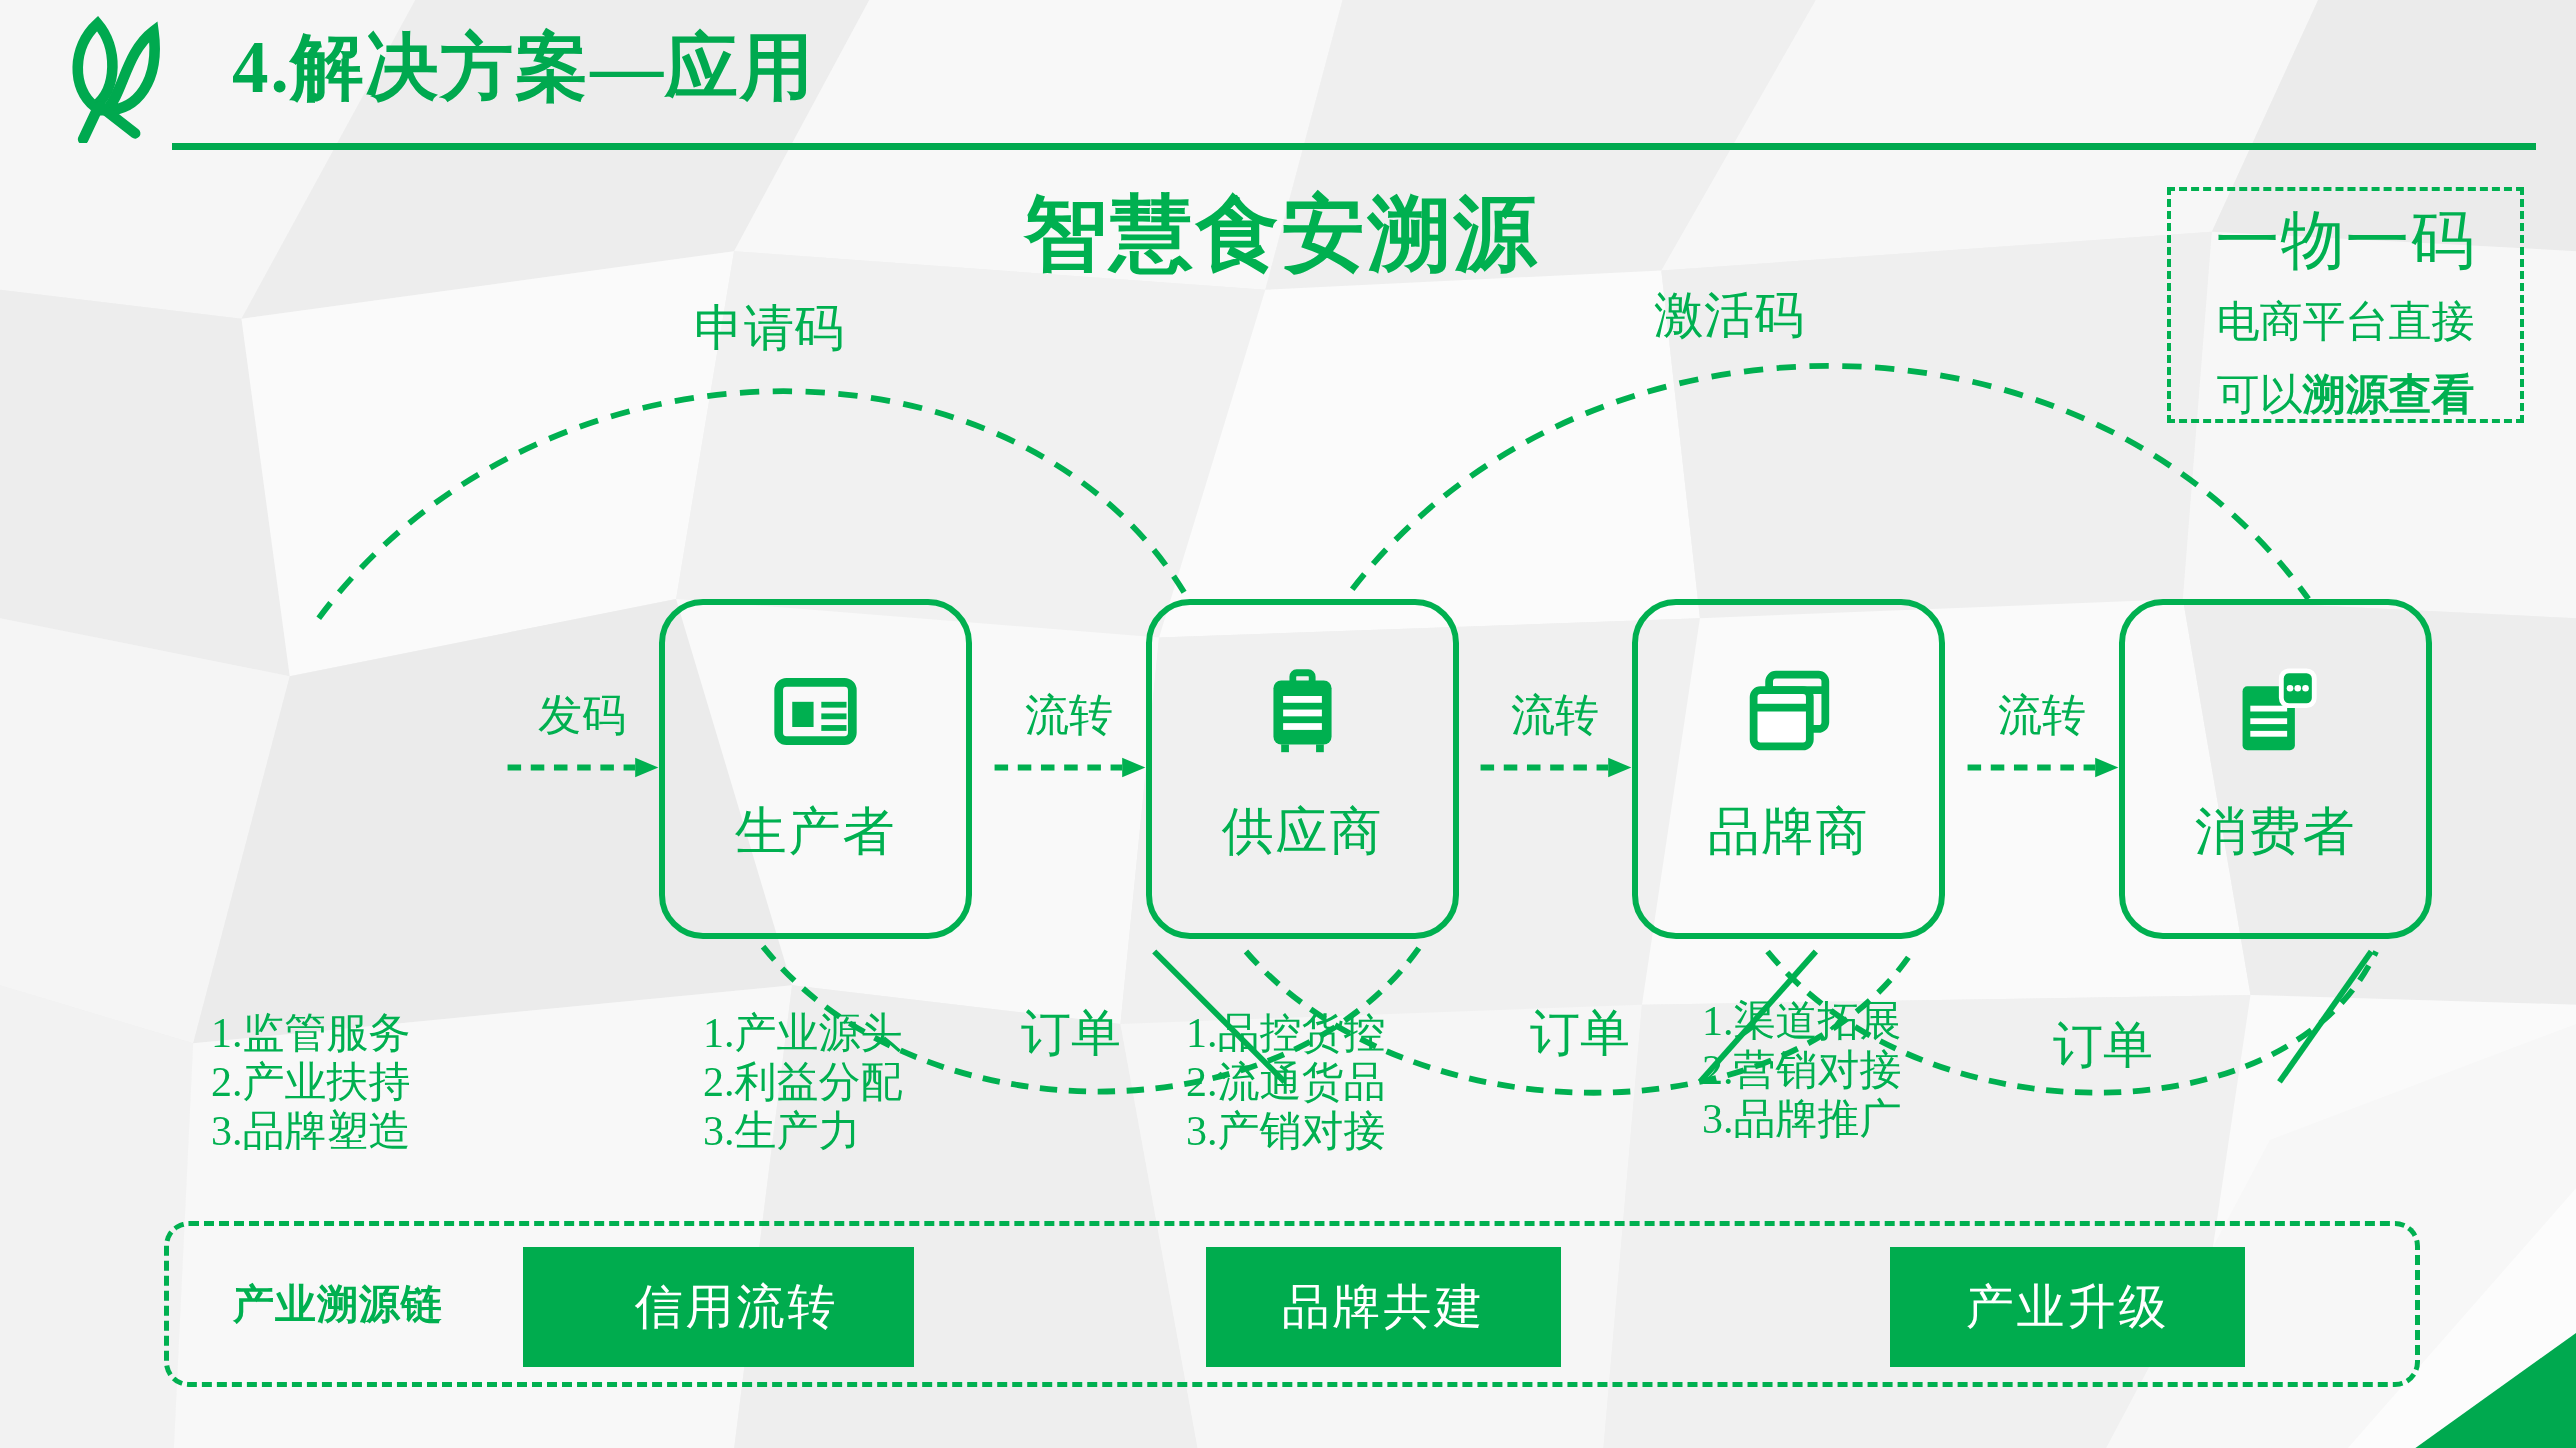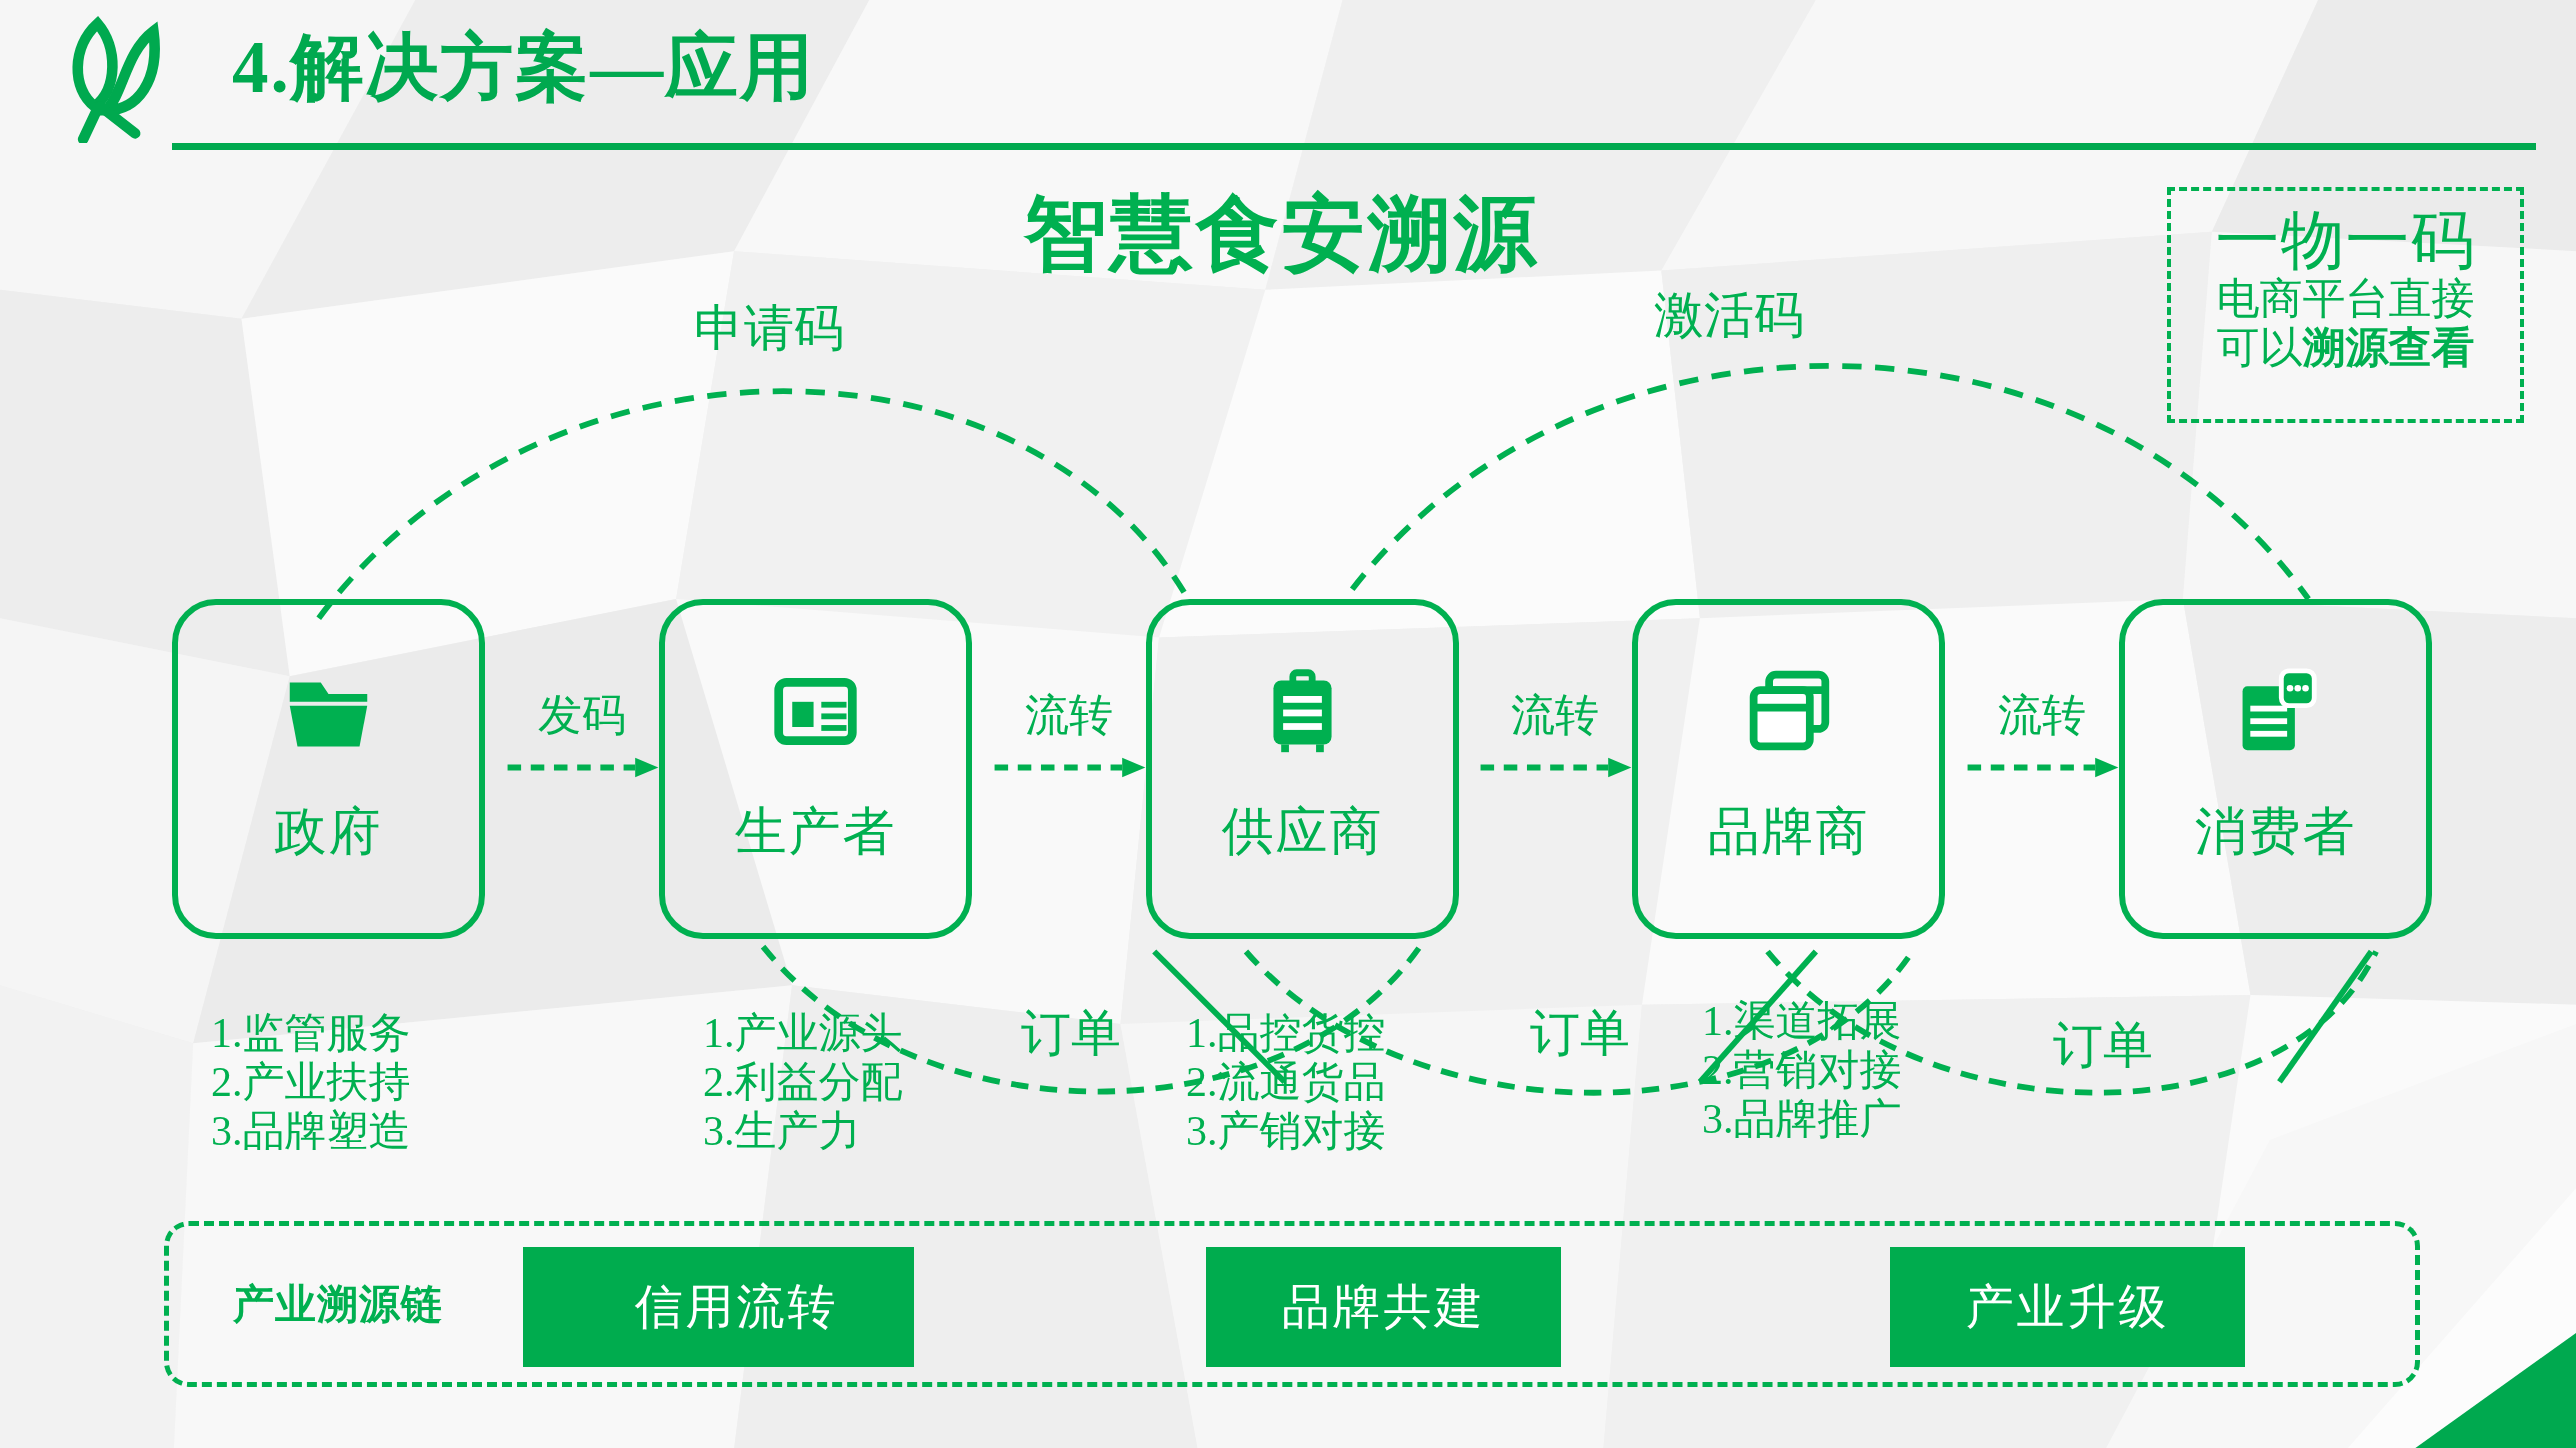--- a/index.html
+++ b/index.html
@@ -64,21 +64,21 @@
   #callout {
     position: absolute;
     left: 2167px; top: 187px;
     width: 357px; height: 236px;
     border: 4.8px dashed #00b050;
     box-sizing: border-box;
     z-index: 6;
     display: flex;
     flex-direction: column;
     align-items: center;
-    justify-content: flex-start;
+    justify-content: space-between;
     padding-top: 15.5px;
   }
   #callout-title {
     font-size: 64px;
     color: #00b050;
     line-height: 1.05;
     letter-spacing: 1px;
     white-space: nowrap;
   }
   .callout-line {
@@ -278,27 +278,20 @@
     <path d="M 1880 985 L 1760 1120" fill="none" stroke="#00b050" stroke-width="6"></path>
     <path d="M 2455 985 L 2360 1120" fill="none" stroke="#00b050" stroke-width="6"></path>
   </svg>
 
   <div class="arc-label" id="arc-label-0">申请码</div>
   <div class="arc-label" id="arc-label-1">激活码</div>
   <div class="arc-label" id="arc-label-2">订单</div>
   <div class="arc-label" id="arc-label-3">订单</div>
   <div class="arc-label" id="arc-label-4">订单</div>
 
-  <div class="node" style="left:172px">
-    <svg class="node-icon" viewBox="0 0 96 96">
-      <path d="M8 18 L 40 18 L 48 30 L 88 30 L 88 38 L 8 38 Z" fill="#00b050"></path>
-      <path d="M8 42 L 88 42 L 80 84 L 16 84 Z" fill="#00b050"></path>
-    </svg>
-    <div class="node-label">政府</div>
-  </div>
 
   <div class="node" style="left:659px">
     <svg class="node-icon" viewBox="0 0 96 96">
       <rect x="10" y="18" width="76" height="60" rx="8" fill="none" stroke="#00b050" stroke-width="9"></rect>
       <rect x="24" y="38" width="22" height="26" fill="#00b050"></rect>
       <rect x="54" y="38" width="26" height="6" fill="#00b050"></rect>
       <rect x="54" y="50" width="26" height="6" fill="#00b050"></rect>
       <rect x="54" y="62" width="26" height="6" fill="#00b050"></rect>
     </svg>
     <div class="node-label">生产者</div>

